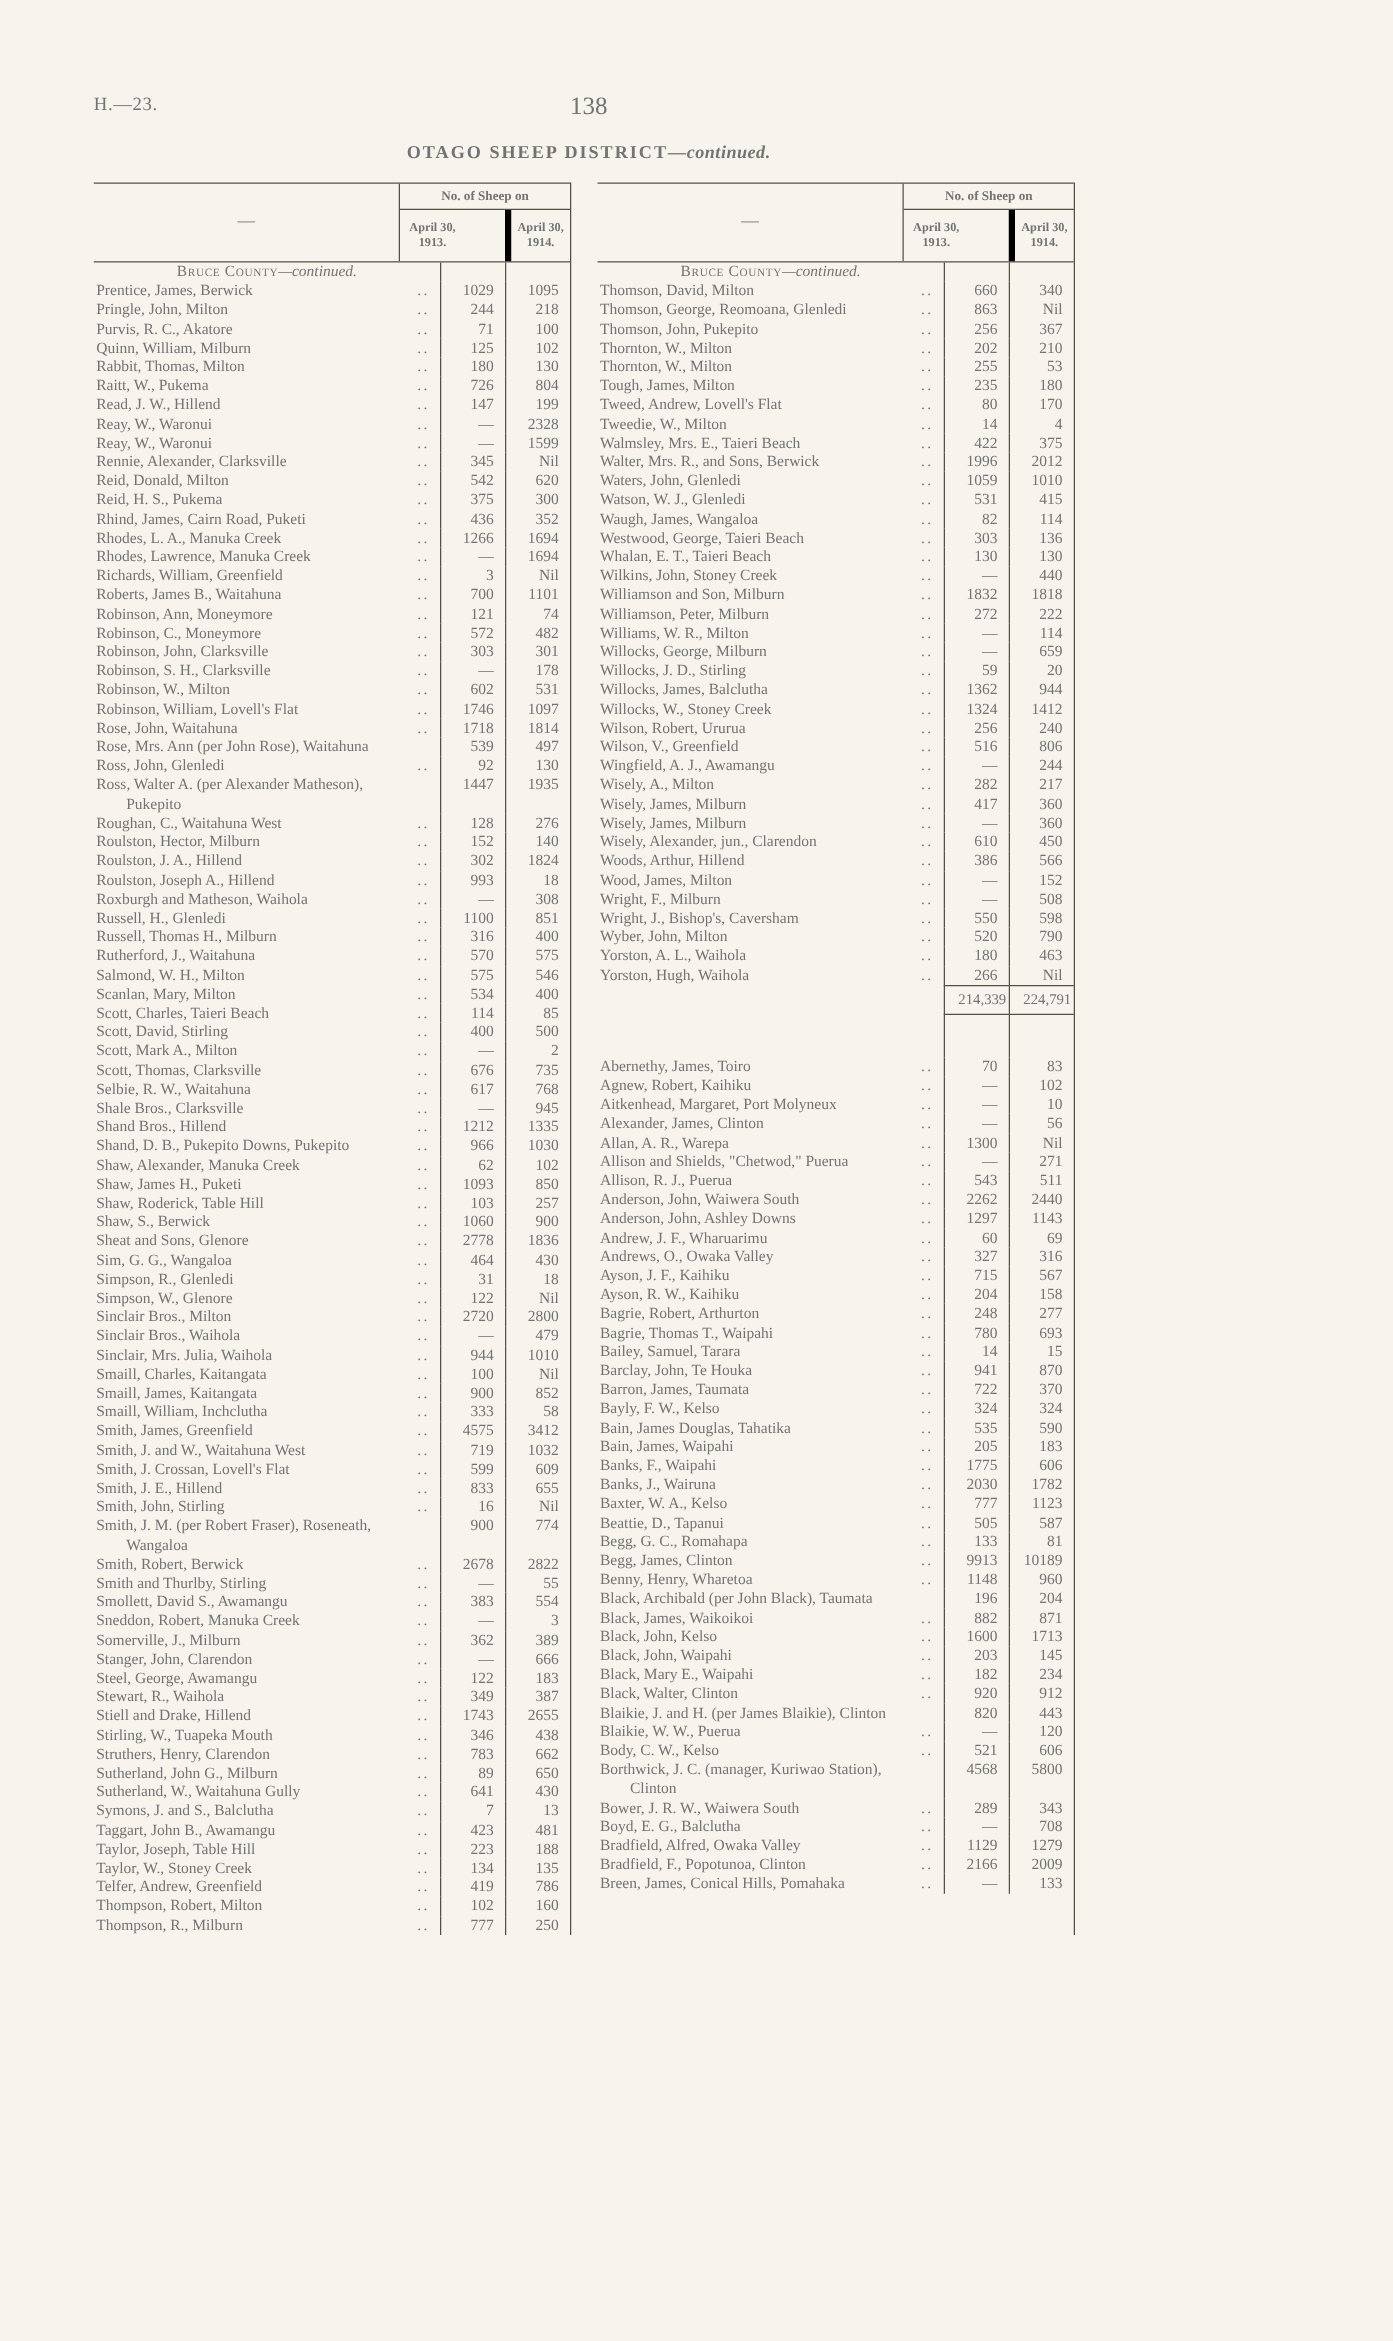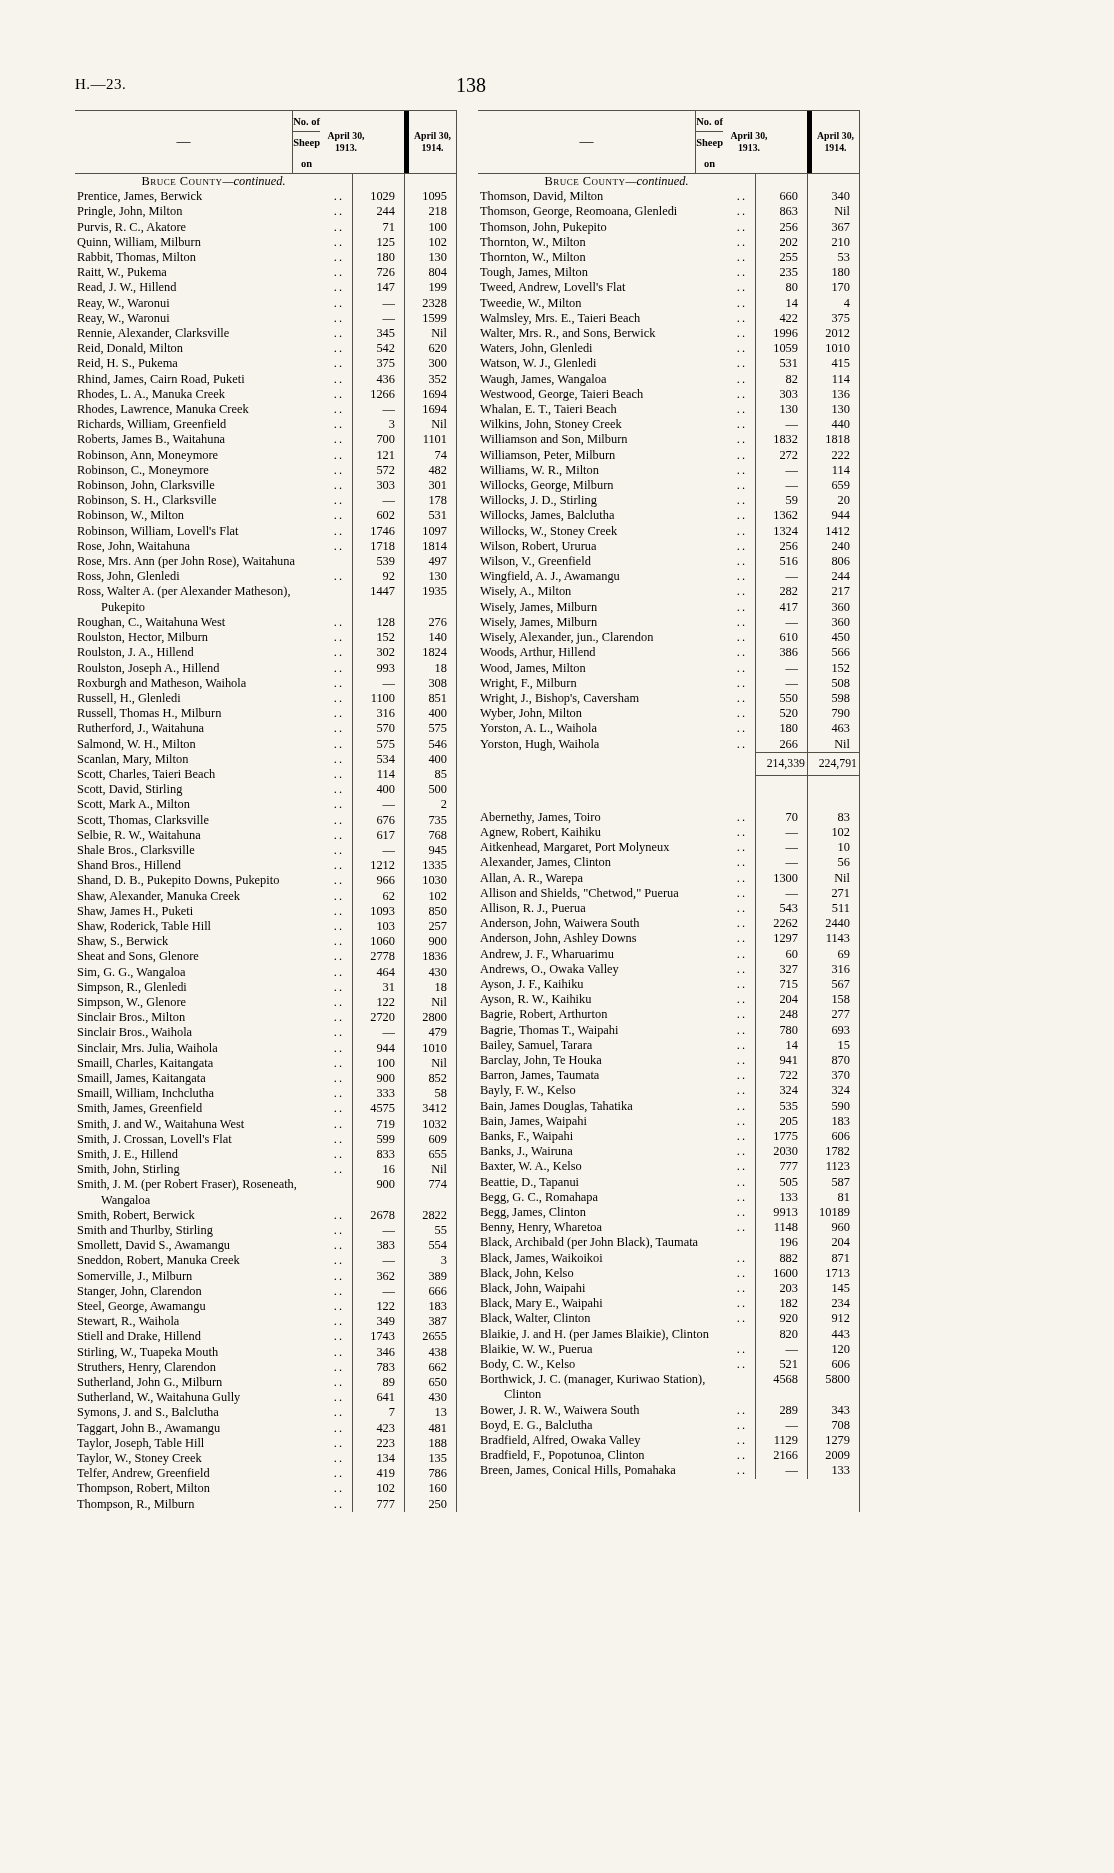--- a/index.html
+++ b/index.html
@@ -1,35 +1,35 @@
 <!DOCTYPE html>
 <html><head>
 <meta charset="utf-8">
 <style>
   * { margin:0; padding:0; box-sizing:border-box; }
   html,body { background:#e9e6df; }
   .page {
-    width:1114px; height:1873px; background:#f7f4ed; color:#000000;
+    width:1114px; height:1873px; background:#f7f4ed; color:#737373;
     font-family:"Liberation Serif","DejaVu Serif",serif;
     position:relative; overflow:hidden;
   }
   .content { position:absolute; left:75px; top:0; width:792px; }
   .page-head { position:relative; margin-top:76px; height:22px; }
   .doc-ref { position:absolute; left:0; top:0; font-size:15px; letter-spacing:.5px; }
   .page-num { position:absolute; left:0; right:0; top:-2px; text-align:center; font-size:20px; }
   .doc-title { text-align:center; margin-top:16px; font-size:14.5px; font-weight:bold; letter-spacing:1.6px; height:20px; }
   .doc-title .it { font-style:italic; letter-spacing:.4px; }
 
   .tables { display:flex; margin-top:12px; }
   .sheet-table { width:382px; border-right:1px solid #555046; }
   .sheet-table + .sheet-table { margin-left:21px; }
 
   .thead { display:flex; height:64px; border-top:1px solid #555046; border-bottom:1px solid #555046; }
   .th-name { width:277px; display:flex; align-items:center; justify-content:center; font-size:14px; }
-  .th-nums { flex:1; border-left:1px solid #555046; display:flex; flex-direction:row; }
+  .th-nums { flex:1; border-left:1px solid #555046; display:flex; flex-direction:column; }
   .th-group { height:21px; line-height:21px; text-align:center; border-bottom:1px solid #555046; font-size:10.5px; font-weight:bold; }
   .th-dates { flex:1; display:flex;gap:32px; }
   .th-date { width:52px; display:flex; align-items:center; justify-content:center; text-align:center; font-size:9.8px; line-height:12px; font-weight:bold; padding:0 3px; }
   .th-date + .th-date { border-left:5px solid #000000; }
 
   .row { display:flex; min-height:15.2px; line-height:15.2px; font-size:12.4px; }
   .cell.name { width:277px; padding-left:2px; }
   .cell.num { width:52px; border-left:1px solid #555046; text-align:right; padding-right:9px; white-space:nowrap; }
   .nline { display:flex; }
   .nm { white-space:pre-wrap; }
@@ -47,20 +47,21 @@
 </style>
 </head>
 <body>
 
 <div class="page">
   <div class="content">
     <div class="page-head">
       <span class="doc-ref">H.—23.</span>
       <span class="page-num">138</span>
     </div>
+    <div class="doc-title"><span>OTAGO SHEEP DISTRICT</span><span class="it">—continued.</span></div>
 
     <div class="tables">
 
       <div class="sheet-table">
         <div class="thead">
           <div class="th-name">—</div>
           <div class="th-nums">
             <div class="th-group">No. of Sheep on</div>
             <div class="th-dates">
               <div class="th-date">April 30, 1913.</div>

